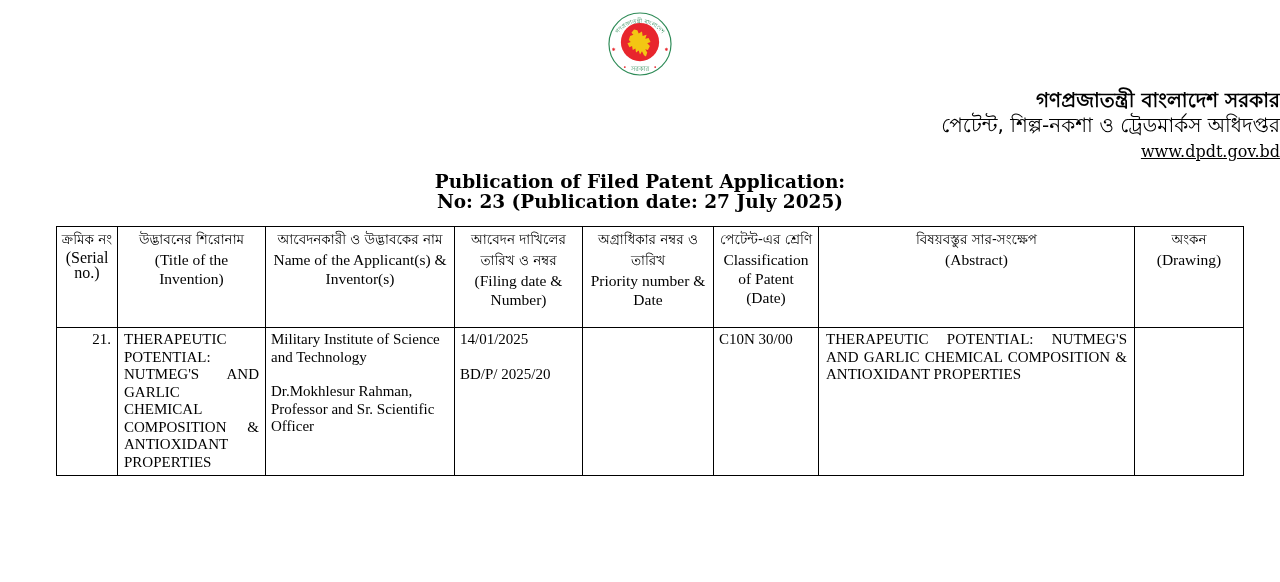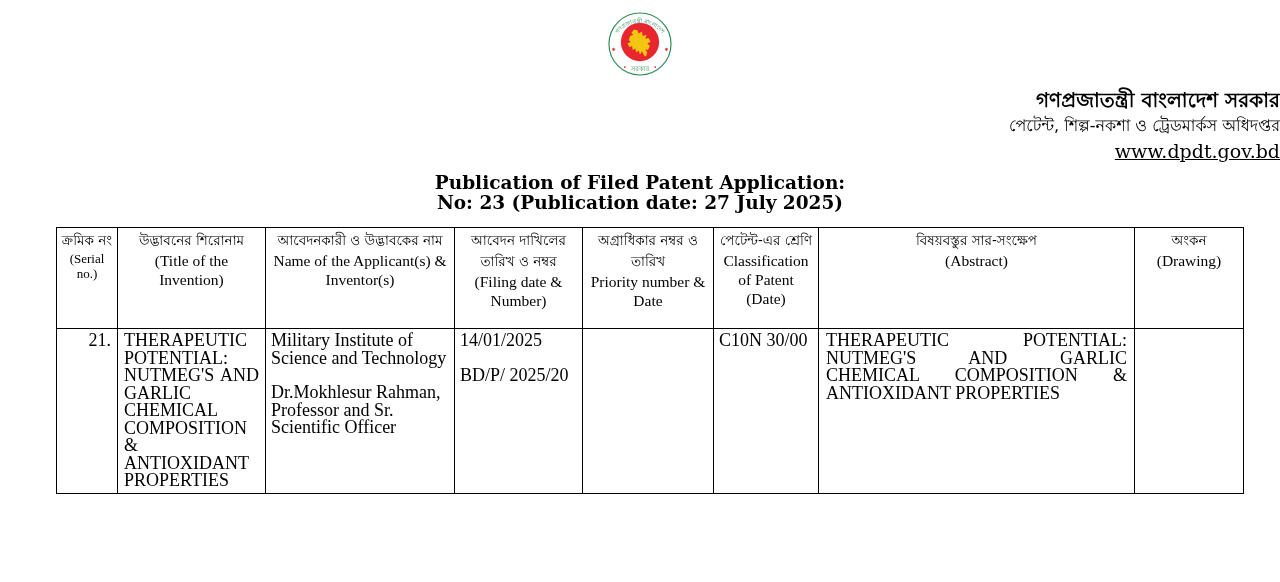--- a/index.html
+++ b/index.html
@@ -18,26 +18,26 @@
   .seal-ring-text { font-size: 8.5px; font-family: "DejaVu Sans", sans-serif; }
   .seal-bottom-text { font-size: 10px; font-family: "DejaVu Sans", sans-serif; }
 
   
   .gov-header { text-align: right; margin-top: 10px; }
   .h-line1 {
     font-size: 20px; font-weight: 700; line-height: 26px;
     font-family: "DejaVu Sans", sans-serif;
   }
   .h-line2, .h-line3, .h-line4 {
-    font-size: 16px; line-height: 25px;
+    font-size: 20px; line-height: 25px;
     font-family: "DejaVu Sans", sans-serif;
   }
   .h-url-wrap { line-height: 27px; }
   .h-url {
-    font-size: 19px; color: #000; text-decoration: underline;
+    font-size: 16px; color: #000; text-decoration: underline;
     font-family: "DejaVu Serif", serif;
     cursor: pointer;
     margin-left: 15px;
   }
 
   
   .doc-title {
     text-align: center; margin-top: 7px;
     font-family: "DejaVu Serif", serif;
     font-weight: 700; font-size: 18.5px; line-height: 20px;
@@ -61,24 +61,24 @@
   .pub-table thead tr { height: 101px; }
   .pub-table tbody tr { height: 148px; }
   .th-bn {
     font-family: "DejaVu Sans", sans-serif;
     font-size: 13.5px; line-height: 21px;
   }
   .th-en {
     font-family: "Liberation Serif", serif;
     font-size: 15.5px; line-height: 19px;
   }
-  .th-en-small { font-size: 13px; line-height: 15px; }
+  .th-en-small { font-size: 16px; line-height: 15px; }
   .pub-table td {
     vertical-align: top;
-    font-size: 18px; line-height: 17.5px;
+    font-size: 15px; line-height: 17.5px;
     padding: 3px 5px;
   }
   td.cell-serial { text-align: right; padding-right: 6px; }
   td.cell-title { text-align: justify; padding-left: 6px; padding-right: 6px; }
   td.cell-abstract { text-align: justify; padding-left: 7px; padding-right: 7px; }
   .cell-gap { height: 17px; }
 </style>
 </head>
 <body>
 

